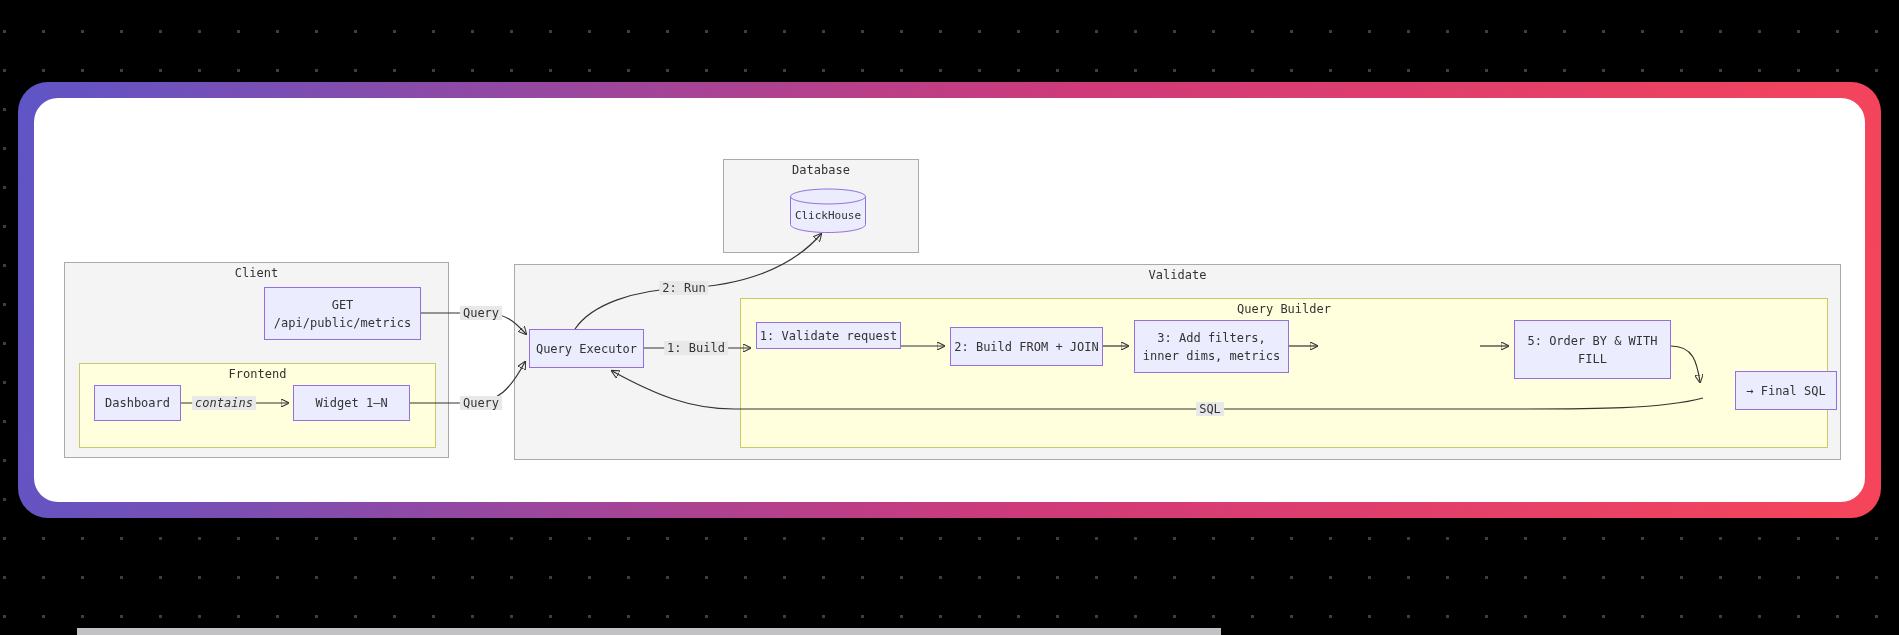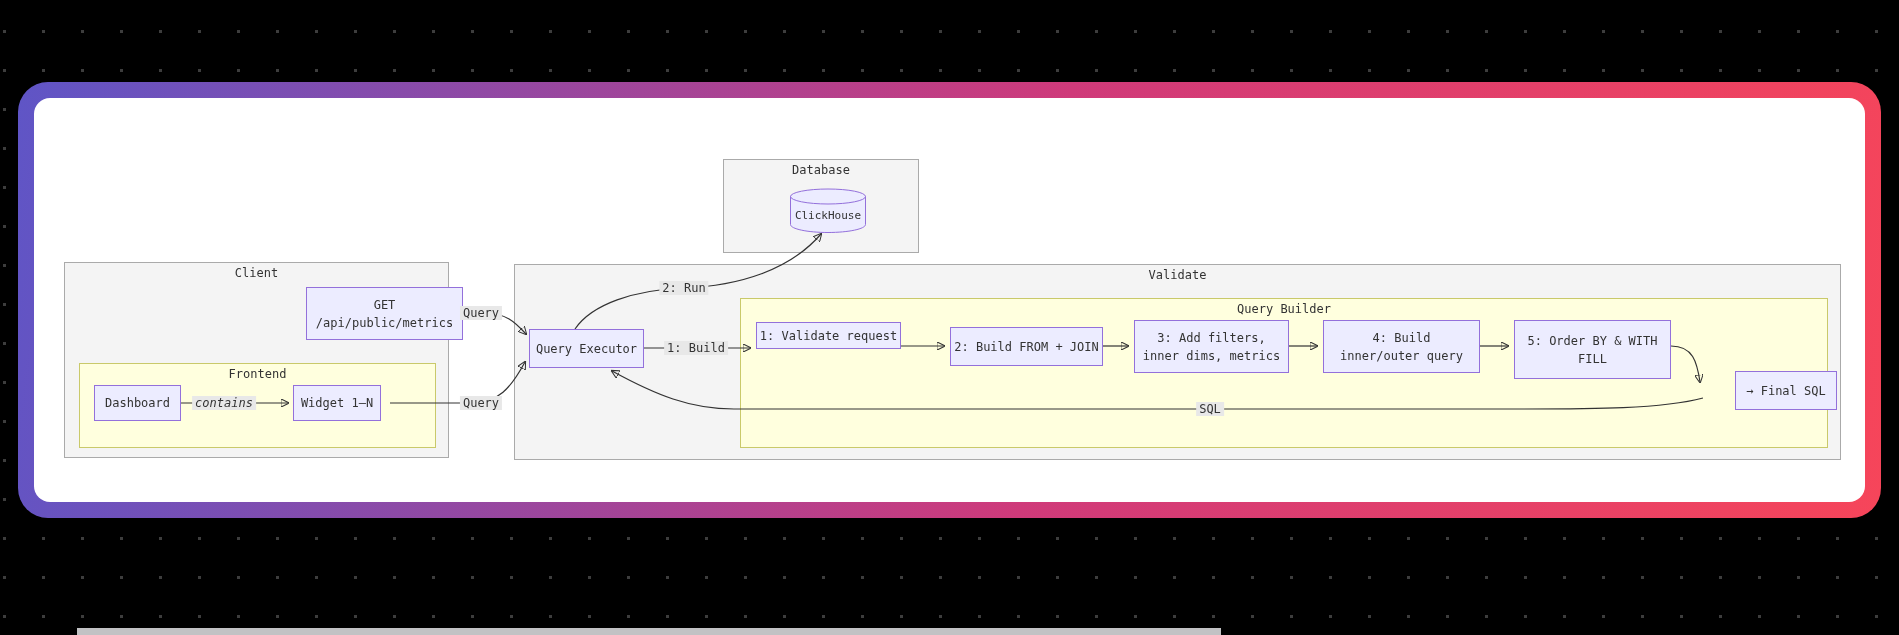--- a/index.html
+++ b/index.html
@@ -11,21 +11,21 @@
     background-position: 24px 12px;
     font-family:"DejaVu Sans Mono","Liberation Mono",monospace;
   }
   .card {
     position:absolute; left:18px; top:82px; width:1863px; height:436px;
     border-radius:30px; padding:16px; box-sizing:border-box;
     background:linear-gradient(97deg, var(--gradient_start,#5f55c6) 0%, var(--gradient_mid,#cf3a7a) 55%, var(--gradient_end,#f6455a) 100%);
   }
   .card-inner {
     position:relative; width:100%; height:100%;
-    background:var(--canvas,#ffffff); border-radius:16px;
+    background:var(--canvas,#ffffff); border-radius:24px;
   }
   .cluster {
     position:absolute; box-sizing:border-box;
     background:var(--cluster_fill,#f4f4f4);
     border:1px solid var(--cluster_border,#aaaaaa);
   }
   .cluster.nested {
     background:var(--nested_fill,#ffffde);
     border-color:var(--nested_border,#c9c96a);
   }
@@ -107,38 +107,36 @@
       </svg>
 
       <div class="node node-cylinder" style="left:756px;top:90px;width:76px;height:45px;">
         <svg width="76" height="45" viewBox="0 0 76 45">
           <path d="M0.5,8.5 L0.5,36.5 C0.5,40.9 17.3,44.5 38,44.5 C58.7,44.5 75.5,40.9 75.5,36.5 L75.5,8.5 Z" fill="#ECECFF" stroke="#9370DB"></path>
           <ellipse cx="38" cy="8.5" rx="37.5" ry="7.5" fill="#ECECFF" stroke="#9370DB"></ellipse>
         </svg>
         <span class="cyl-label">ClickHouse</span>
       </div>
 
-      <div class="node" style="left:230px;top:189px;width:157px;height:53px;margin-left:42px;">GET
+      <div class="node" style="left:230px;top:189px;width:157px;height:53px;">GET
 /api/public/metrics</div>
 
       <div class="node" style="left:60px;top:287px;width:87px;height:36px;">Dashboard</div>
 
-      <div class="node" style="left:259px;top:287px;width:88px;height:36px;">Widget 1–N</div>
+      <div class="node" style="left:259px;top:287px;width:117px;height:36px;">Widget 1–N</div>
 
       <div class="node" style="left:495px;top:231px;width:115px;height:39px;">Query Executor</div>
 
       <div class="node" style="left:722px;top:224px;width:145px;height:27px;">1: Validate request</div>
 
       <div class="node" style="left:916px;top:229px;width:153px;height:39px;">2: Build FROM + JOIN</div>
 
       <div class="node" style="left:1100px;top:222px;width:155px;height:53px;">3: Add filters,
 inner dims, metrics</div>
 
-      <div class="node" style="left:1289px;top:222px;width:157px;height:53px;">4: Build
-inner/outer query</div>
 
       <div class="node" style="left:1480px;top:222px;width:157px;height:59px;">5: Order BY &amp; WITH
 FILL</div>
 
       <div class="node" style="left:1669px;top:273px;width:102px;height:39px;margin-left:32px;">→ Final SQL</div>
 
       <div class="edge-label" style="left:447px;top:215px;">Query</div>
       <div class="edge-label" style="left:447px;top:305px;">Query</div>
       <div class="edge-label" style="left:190px;top:305px;font-style:italic;">contains</div>
       <div class="edge-label" style="left:662px;top:250px;">1: Build</div>

